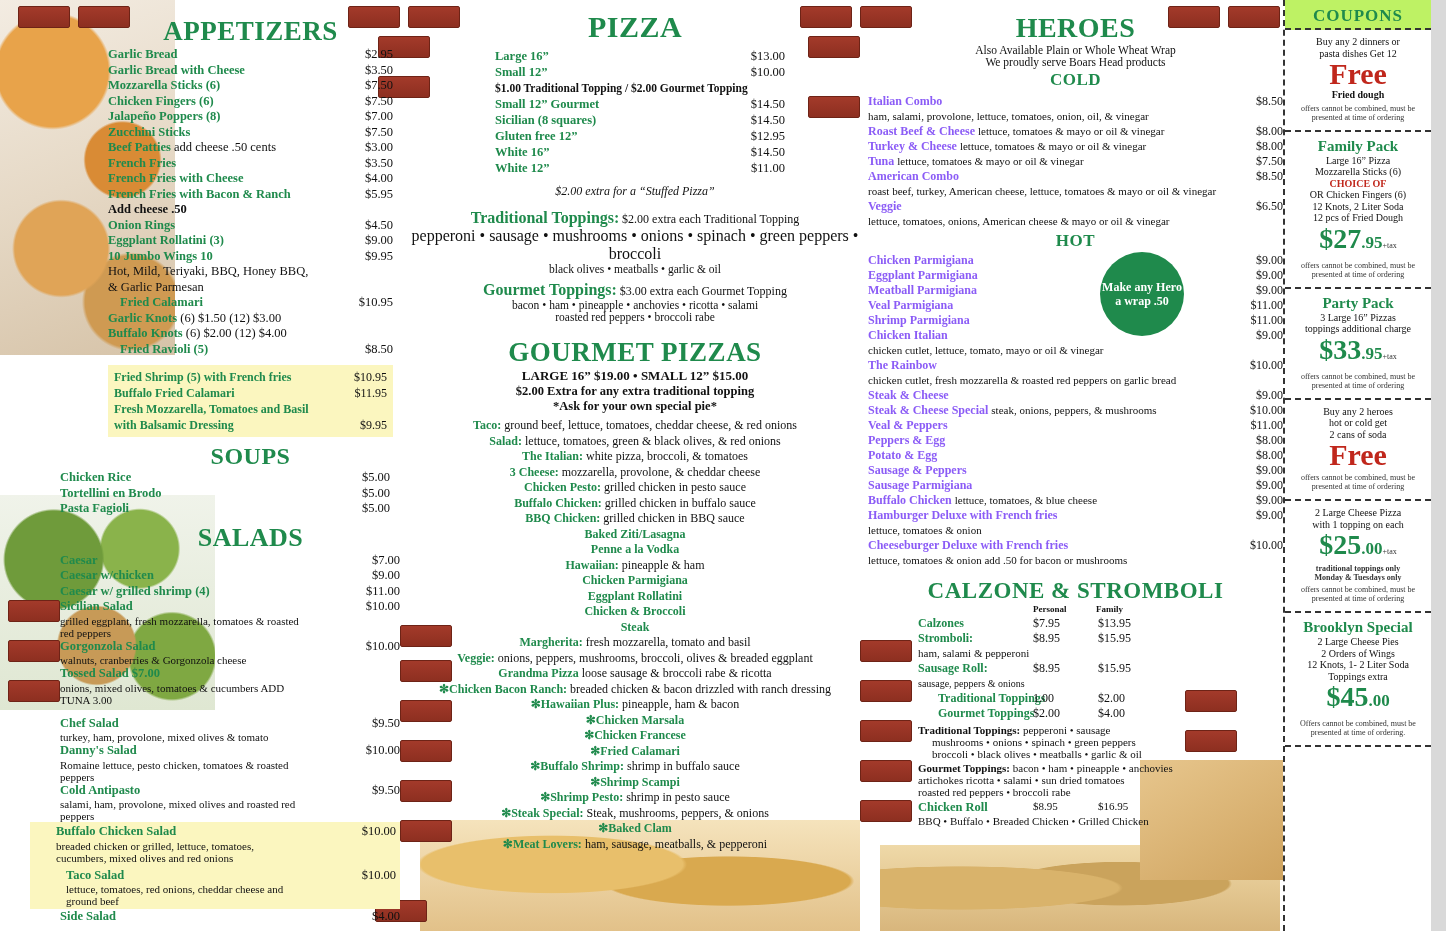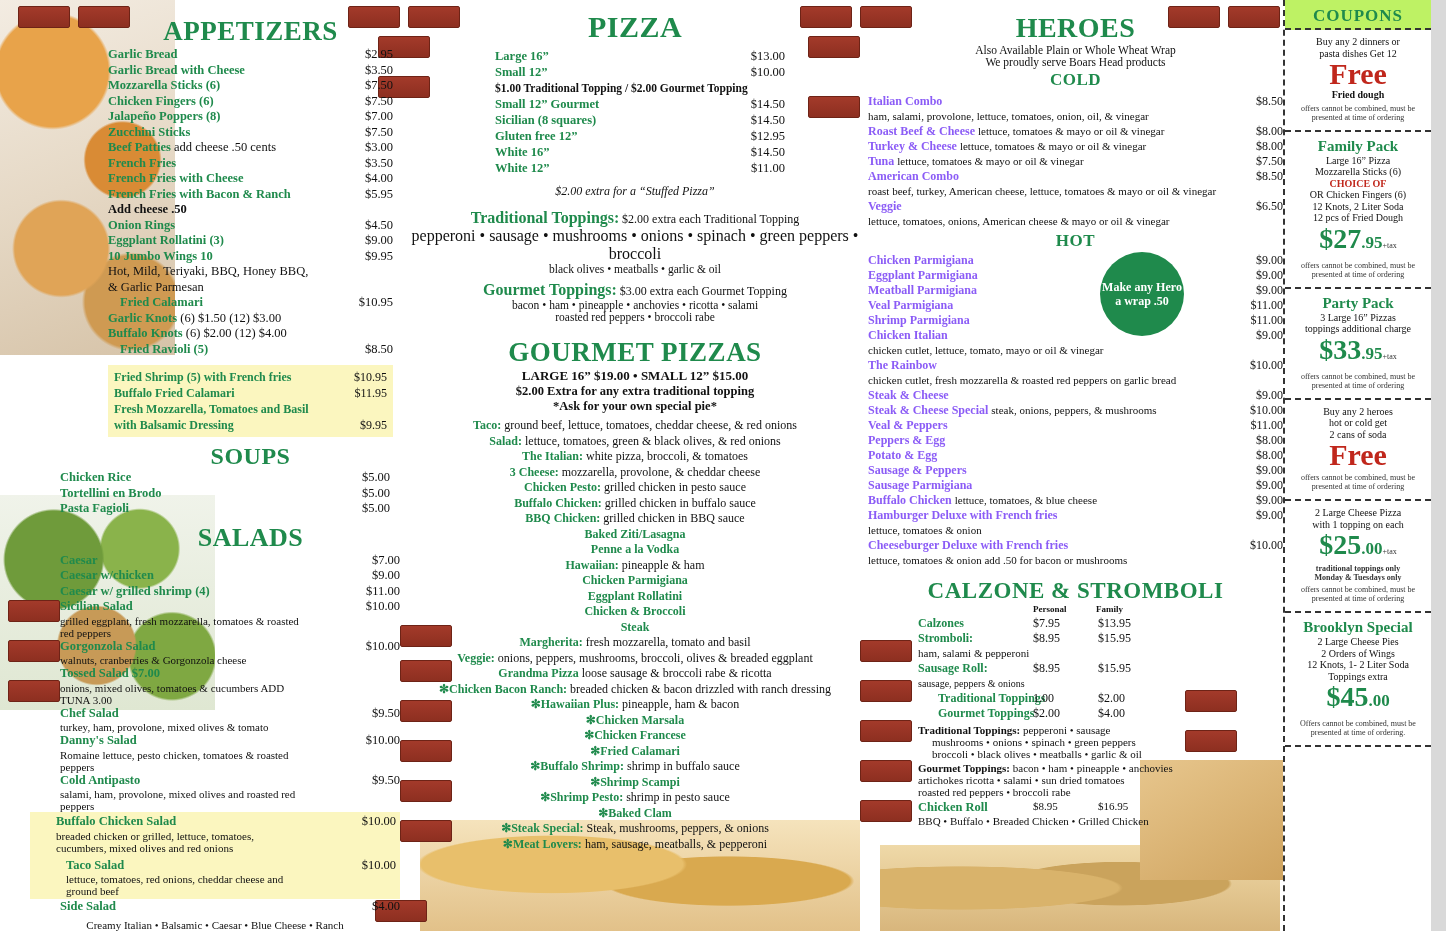--- a/index.html
+++ b/index.html
@@ -312,21 +312,21 @@
           </div>
           <div class="desc" style="max-width: 250px;">walnuts, cranberries &amp; Gorgonzola cheese</div>
         </div>
         <div style="padding-left: 30px;">
           <div class="row">
             <span class="nm">Tossed Salad   $7.00</span>
             <span class="pr" style="width:70px"></span>
           </div>
           <div class="desc" style="max-width: 250px;">onions, mixed olives, tomatoes &amp; cucumbers   ADD TUNA  3.00</div>
         </div>
-        <div style="padding-left: 30px;">
+        <div style="padding-left: 30px; margin-top: 10px;">
           <div class="row">
             <span class="nm">Chef Salad</span>
             <span class="pr" style="width:70px">$9.50</span>
           </div>
           <div class="desc" style="max-width: 250px;">turkey, ham, provolone, mixed olives &amp; tomato</div>
         </div>
         <div style="padding-left: 30px;">
           <div class="row">
             <span class="nm">Danny's Salad</span>
             <span class="pr" style="width:70px">$10.00</span>
@@ -441,22 +441,22 @@
         <div class="ctr" style="font-size: 12px; line-height: 15.5px;"><span class="b grn">Veggie:</span> <span>onions, peppers, mushrooms, broccoli, olives &amp; breaded eggplant</span></div>
         <div class="ctr" style="font-size: 12px; line-height: 15.5px;"><span class="b grn">Grandma Pizza</span> <span>loose sausage &amp; broccoli rabe &amp; ricotta</span></div>
         <div class="ctr" style="font-size: 12px; line-height: 15.5px;"><span class="b grn">✻Chicken Bacon Ranch:</span> <span>breaded chicken &amp; bacon drizzled with ranch dressing</span></div>
         <div class="ctr" style="font-size: 12px; line-height: 15.5px;"><span class="b grn">✻Hawaiian Plus:</span> <span>pineapple, ham &amp; bacon</span></div>
         <div class="ctr" style="font-size: 12px; line-height: 15.5px;"><span class="b grn">✻Chicken Marsala</span></div>
         <div class="ctr" style="font-size: 12px; line-height: 15.5px;"><span class="b grn">✻Chicken Francese</span></div>
         <div class="ctr" style="font-size: 12px; line-height: 15.5px;"><span class="b grn">✻Fried Calamari</span></div>
         <div class="ctr" style="font-size: 12px; line-height: 15.5px;"><span class="b grn">✻Buffalo Shrimp:</span> <span>shrimp in buffalo sauce</span></div>
         <div class="ctr" style="font-size: 12px; line-height: 15.5px;"><span class="b grn">✻Shrimp Scampi</span></div>
         <div class="ctr" style="font-size: 12px; line-height: 15.5px;"><span class="b grn">✻Shrimp Pesto:</span> <span>shrimp in pesto sauce</span></div>
+        <div class="ctr" style="font-size: 12px; line-height: 15.5px;"><span class="b grn">✻Steak Special:</span> <span>Steak, mushrooms, peppers, &amp; onions</span></div>
         <div class="ctr" style="font-size: 12px; line-height: 15.5px;"><span class="b grn">✻Baked Clam</span></div>
-        <div class="ctr" style="font-size: 12px; line-height: 15.5px;"><span class="b grn">✻Steak Special:</span> <span>Steak, mushrooms, peppers, &amp; onions</span></div>
         <div class="ctr" style="font-size: 12px; line-height: 15.5px;"><span class="b grn">✻Meat Lovers:</span> <span>ham, sausage, meatballs, &amp; pepperoni</span></div>
       </div>
   </div>
 
   <div class="col-heroes">
     <div class="sec-title" style="font-size:28px;">HEROES</div>
     <div class="ctr" style="font-size:11.5px;">Also Available Plain or Whole Wheat Wrap</div>
     <div class="ctr" style="font-size:11.5px;">We proudly serve Boars Head products</div>
     <div class="sec-title" style="font-size:17px; margin-top:2px;">COLD</div>
     <div id="hero-cold" style="margin-top:4px;">

